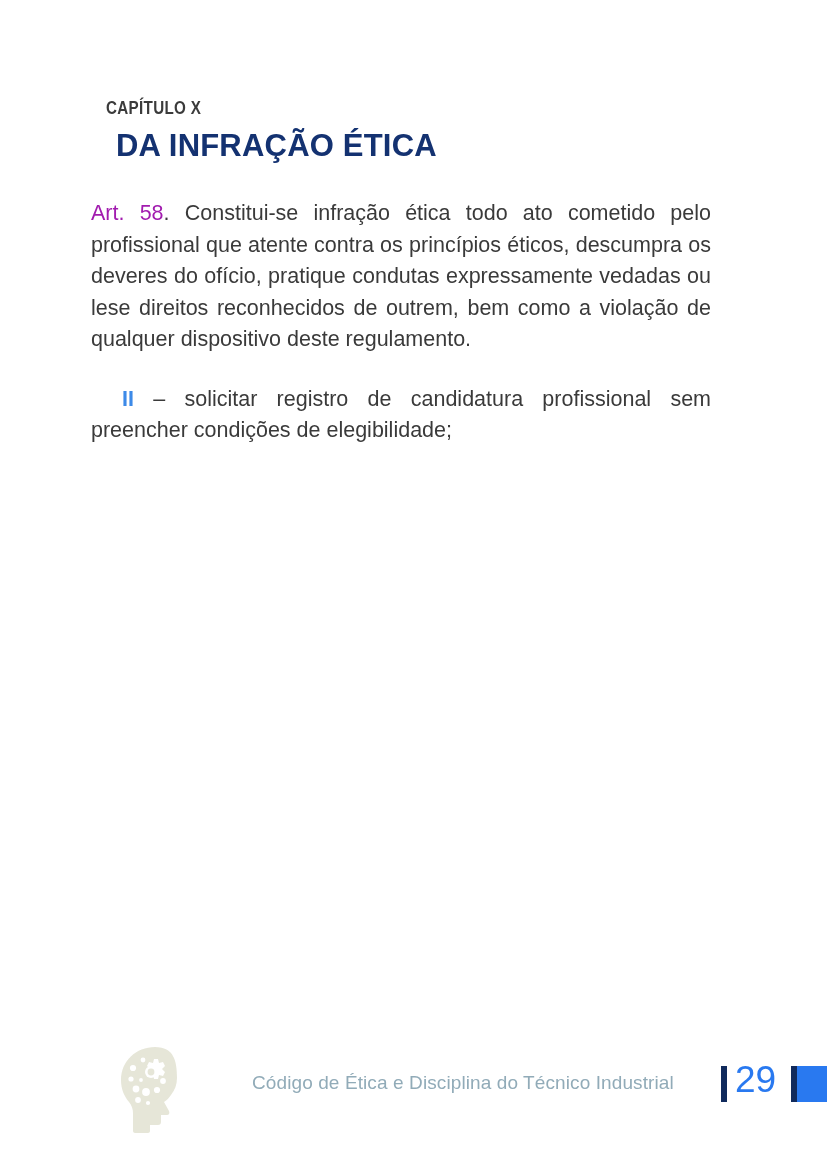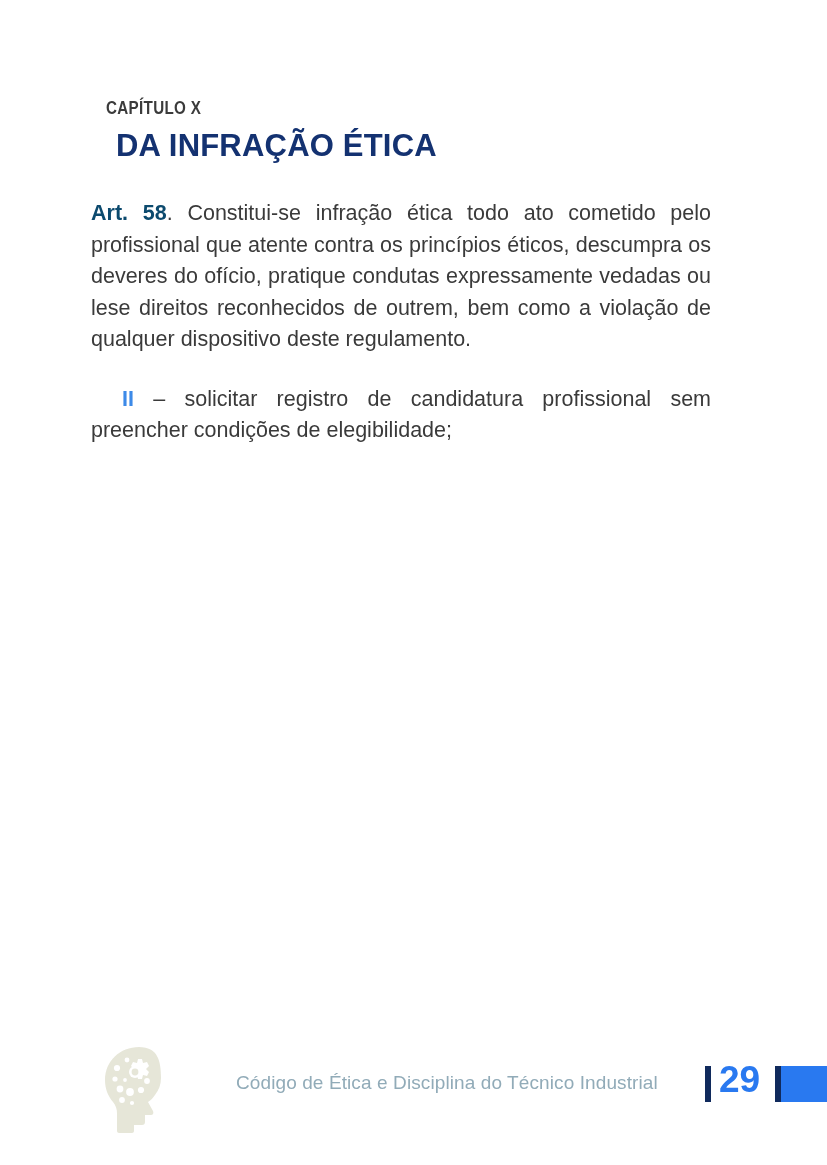--- a/index.html
+++ b/index.html
@@ -62,32 +62,32 @@
     text-align: justify;
     text-justify: inter-word;
     hyphens: manual;
   }
   .para:last-child { margin-bottom: 0; }
   .para.item {
     text-indent: 31px;
     margin-bottom: 29px;
   }
   .art-label {
-    font-weight: bold;
-    color: #0c4a6e;
+    font-weight: normal;
+    color: #a21caf;
   }
   .numeral {
     color: #3d8ae8;
     font-weight: bold;
   }
 
   
   .footer {
     position: absolute;
-    left: 0;
+    left: 16px;
     top: 1040px;
     width: 671px;
     height: 110px;
   }
   .footer-logo {
     position: absolute;
     left: 98px;
     top: 4px;
     width: 84px;
     height: 92px;
@@ -109,21 +109,21 @@
     height: 36px;
     background: #102a5c;
   }
   .footer-rule.left  { left: 705px; }
   .footer-rule.right { left: 775px; }
   .footer-page {
     position: absolute;
     left: 719px;
     top: 21px;
     font-size: 37px;
-    font-weight: bold;
+    font-weight: normal;
     color: #2979f0;
     letter-spacing: 0px;
     line-height: 1;
   }
   .footer-block {
     position: absolute;
     left: 781px;
     top: 26px;
     width: 46px;
     height: 36px;

